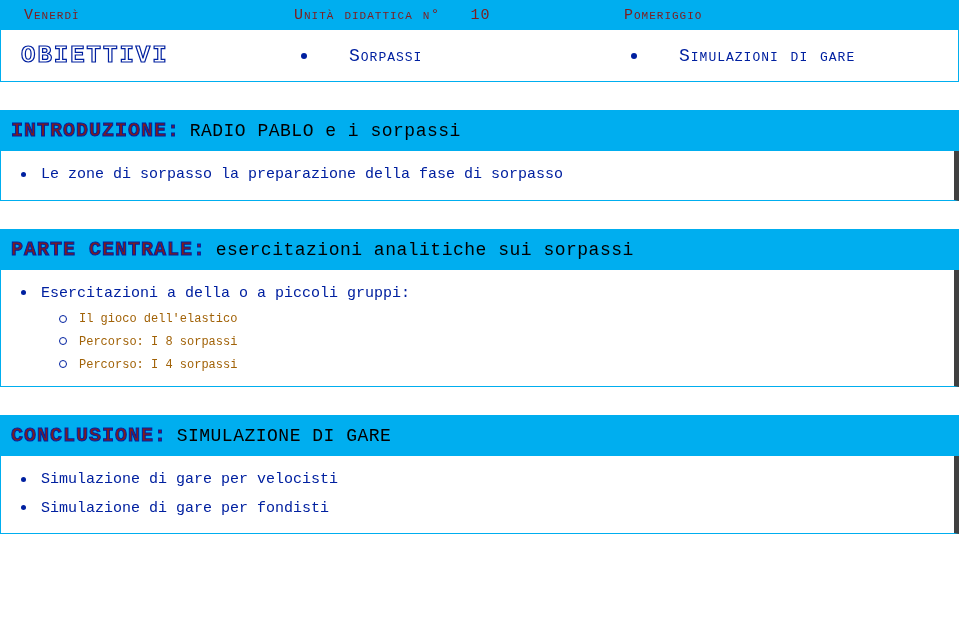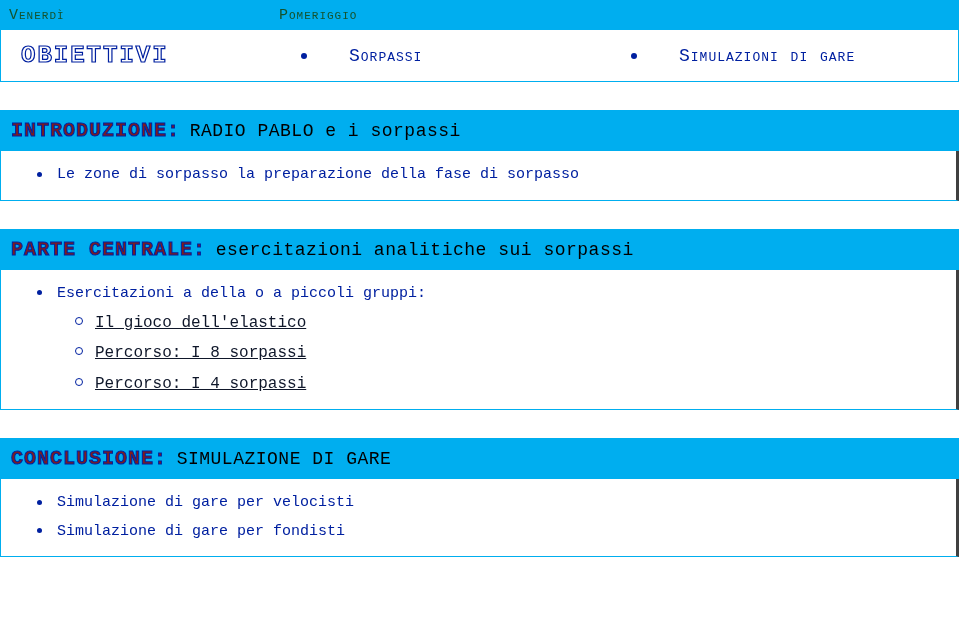--- a/index.html
+++ b/index.html
@@ -16,25 +16,26 @@
     flex-direction: column;
     border: 1px solid #00aeef;
   }
   .header-row1 {
     background: #00aeef;
     display: grid;
     grid-template-columns: 270px 330px 1fr;
     padding: 6px 8px;
   }
   .header-row1 .cell {
-    color: #14532d;
+    color: #7f1d1d;
     font-family: "Courier New", monospace;
     font-size: 15px;
     font-variant: small-caps;
     letter-spacing: 1px;
+    margin-left: 15px;
   }
   .header-row2 {
     background: #ffffff;
     display: grid;
     grid-template-columns: 270px 330px 1fr;
     padding: 12px 8px 12px 8px;
     align-items: center;
   }
   .obiettivi {
     font-family: "Courier New", monospace;
@@ -82,23 +83,23 @@
     letter-spacing: 1px;
     font-weight: bold;
   }
   .section-header .title-text {
     font-size: 18px;
     color: #000000;
     letter-spacing: 0.5px;
   }
   .section-body {
     border-left: 1px solid #00aeef;
-    border-right: 3px solid #404040;
+    border-right: 5px solid #404040;
     border-bottom: 1px solid #00aeef;
-    padding: 10px 10px 10px 22px;
+    padding: 10px 10px 10px 6px;
   }
   ul.level1 {
     list-style: none;
     padding-left: 34px;
   }
   ul.level1 > li {
     position: relative;
     font-size: 15px;
     color: #0020a0;
     font-family: "Courier New", monospace;
@@ -113,44 +114,47 @@
     height: 5px;
     background: #0020a0;
     border-radius: 50%;
   }
   ul.level2 {
     list-style: none;
     padding-left: 38px;
   }
   ul.level2 > li {
     position: relative;
-    font-size: 16px;
-    color: #0f172a;
+    font-size: 12px;
+    color: #a16207;
     font-family: "Courier New", monospace;
     line-height: 1.9;
-    text-decoration: underline;
   }
   ul.level2 > li::before {
     content: "";
     position: absolute;
     left: -20px;
     top: 0.55em;
     width: 6px;
     height: 6px;
     border: 1px solid #0020a0;
     border-radius: 50%;
     background: transparent;
   }
 </style>
 </head>
 <body>
 
 <div class="top-header">
   <div class="header-row1">
     <div class="cell">Venerdì</div>
+    <div class="cell">
+      <span>Unità didattica n°</span>
+      &nbsp;&nbsp;<span>10</span>
+    </div>
     <div class="cell">Pomeriggio</div>
   </div>
   <div class="header-row2">
     <div class="obiettivi">OBIETTIVI</div>
     <div class="bullet-line">
       <span class="dot"></span>
       <span>Sorpassi</span>
     </div>
     <div class="bullet-line">
       <span class="dot"></span>

